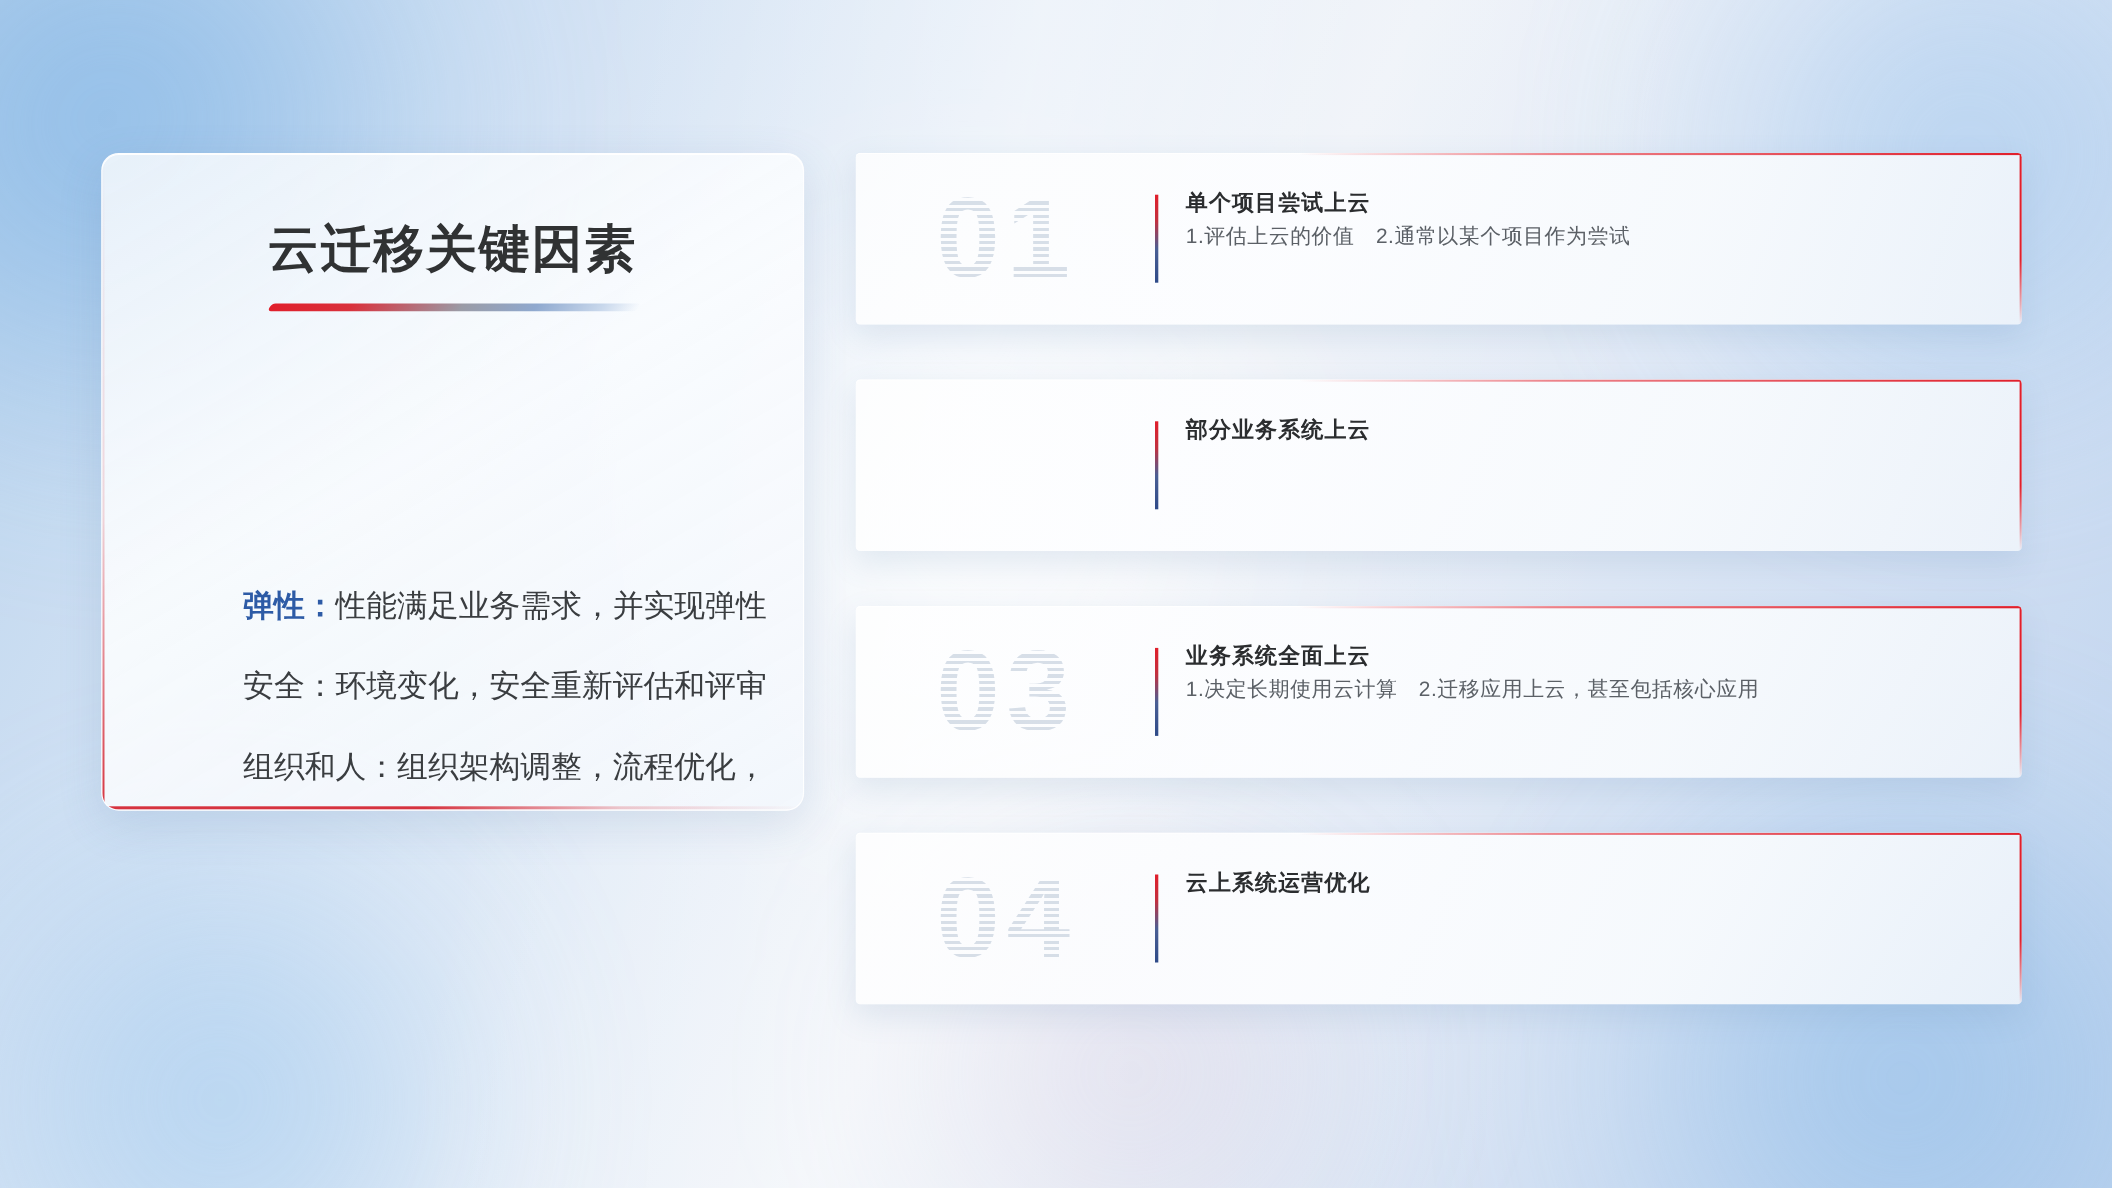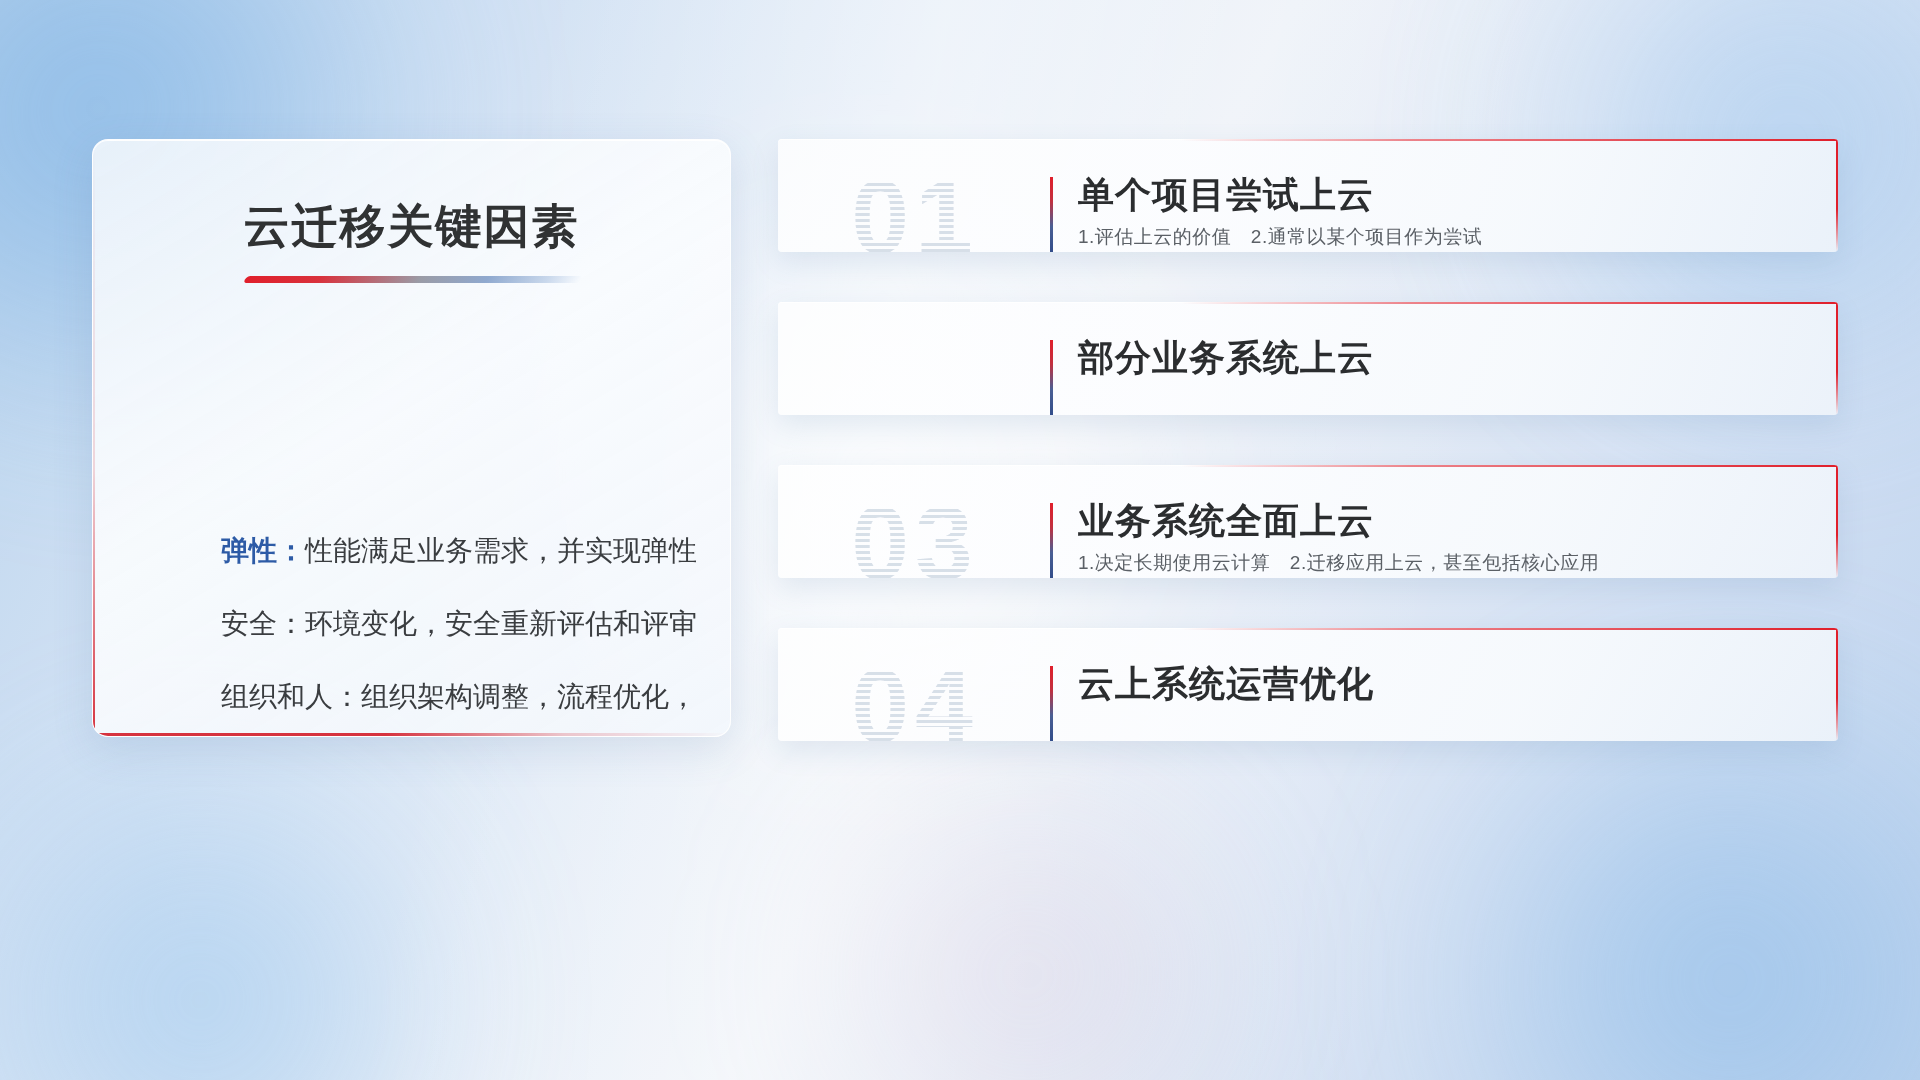--- a/index.html
+++ b/index.html
@@ -77,21 +77,21 @@
   .list-row{
     font-size:28px; line-height:73px; color:#3a3d40; white-space:nowrap;
   }
   .row-label{ color:#2d5ba6; }
   .row-label.plain{ color:#3a3d40; }
   .row-text{ color:#3a3d40; }
 
   
   #cards{ position:absolute; left:778px; top:139px; width:1060px; }
   .card{
-    position:relative; height:113px; margin-bottom:50px;
+    position:relative; height:156px; margin-bottom:50px;
     border-radius:4px;
     background:linear-gradient(115deg, rgba(255,255,255,.80) 0%, rgba(252,253,255,.94) 38%, rgba(247,250,253,.97) 70%, rgba(240,245,251,.88) 100%);
     box-shadow:0 10px 28px rgba(85,125,170,.14), inset 0 1px 0 rgba(255,255,255,.95);
     overflow:hidden;
   }
   .card::before{
     content:""; position:absolute; left:38%; right:0; top:0; height:2px;
     background:linear-gradient(90deg, rgba(224,31,43,0) 0%, rgba(224,31,43,.55) 35%, #e01f2b 100%);
   }
   .card::after{
@@ -107,21 +107,21 @@
     opacity:.55;
     -webkit-mask-image:repeating-linear-gradient(180deg, #000 0px, #000 3px, transparent 3px, transparent 6px);
     mask-image:repeating-linear-gradient(180deg, #000 0px, #000 3px, transparent 3px, transparent 6px);
     user-select:none;
   }
   .card-bar{
     position:absolute; left:272px; top:38px; width:3px; height:80px;
     background:linear-gradient(180deg, #e01f2b 0%, #c2303f 30%, #4a5f94 62%, #2e4a88 100%);
   }
   .card-body{ position:absolute; left:300px; right:40px; top:32px; }
-  .card-title{ font-size:36px; font-weight:bold; color:#2b2d2f; letter-spacing:1px; }
+  .card-title{ font-size:20px; font-weight:bold; color:#2b2d2f; letter-spacing:1px; }
   .card-desc{ margin-top:4px; font-size:19px; color:#5b6066; letter-spacing:.5px; }
 </style>
 </head>
 <body>
 
 <div id="bg">
   <div class="bg-base"></div>
   <div class="bg-blob blob-a"></div>
   <div class="bg-blob blob-b"></div>
   <div class="bg-blob blob-c"></div>

